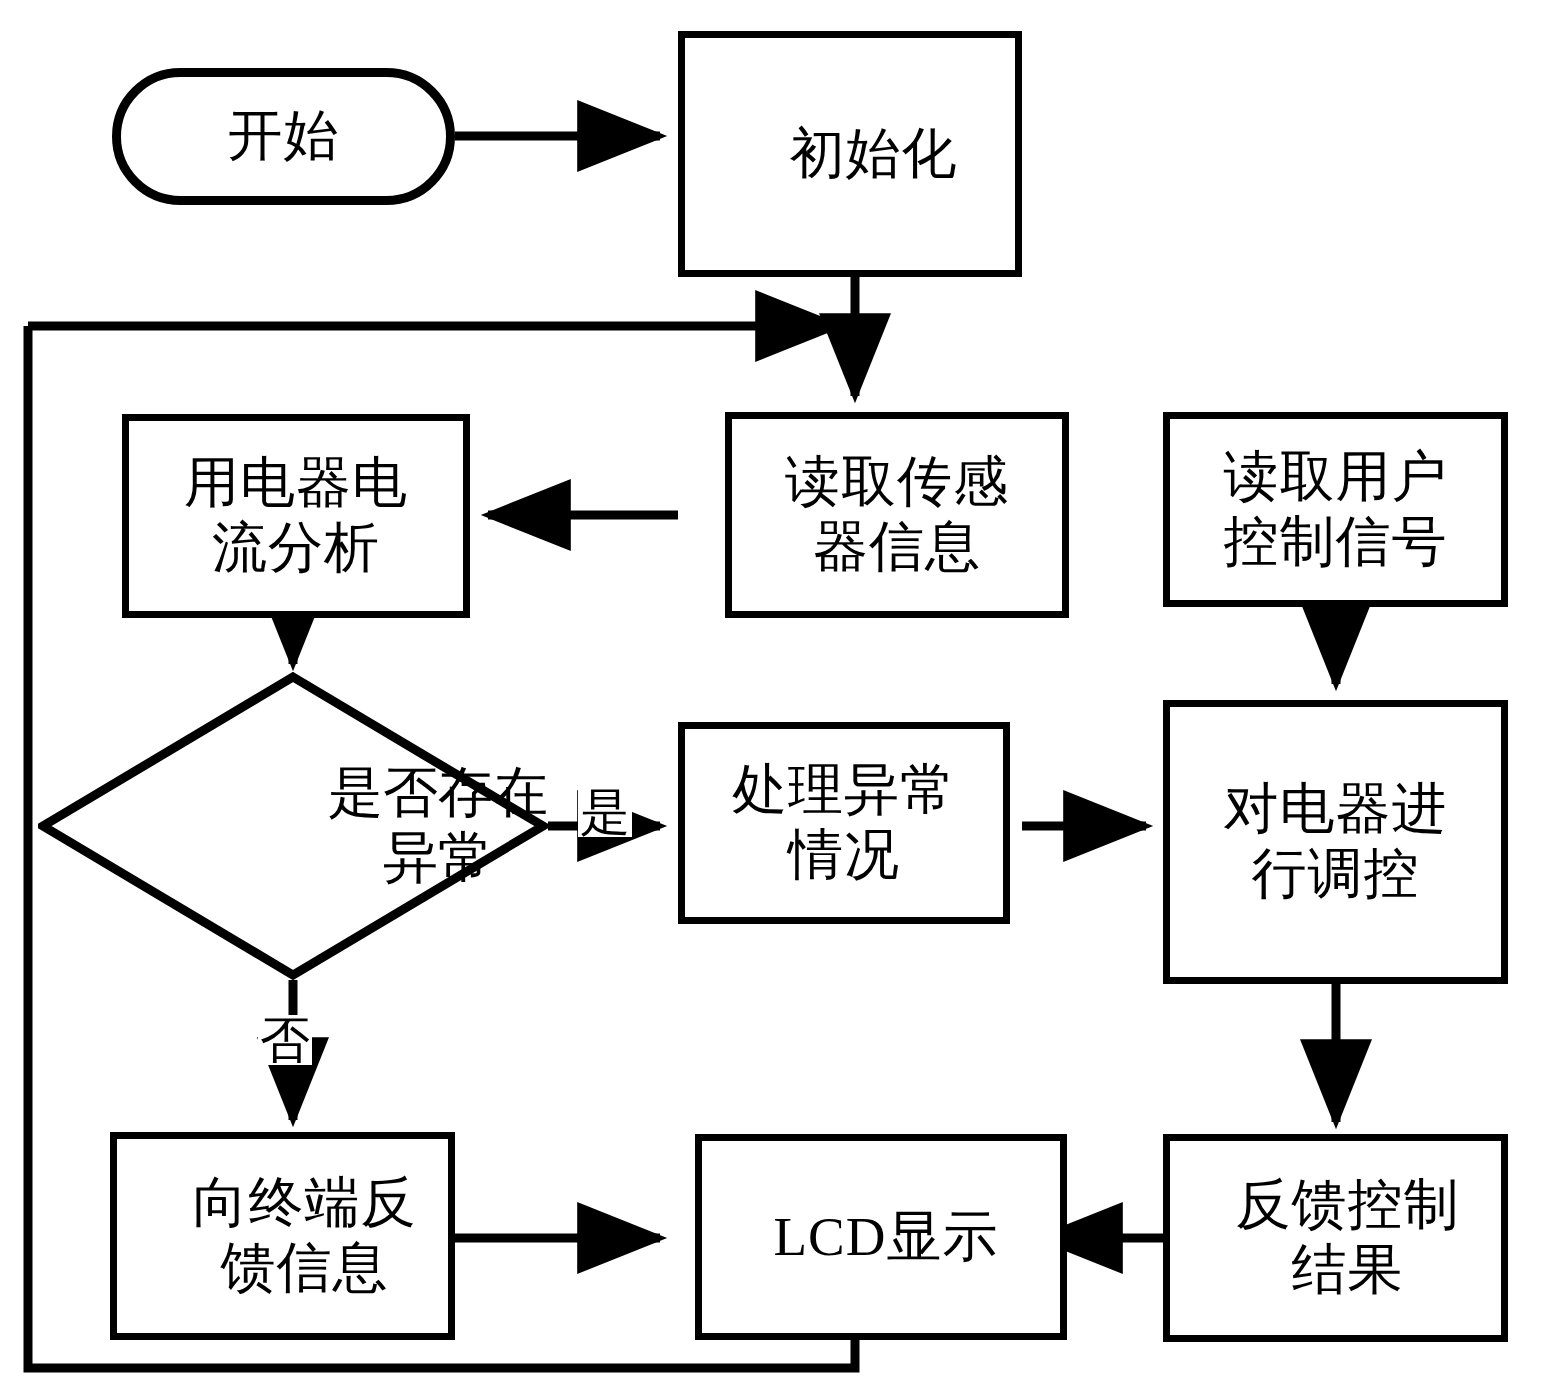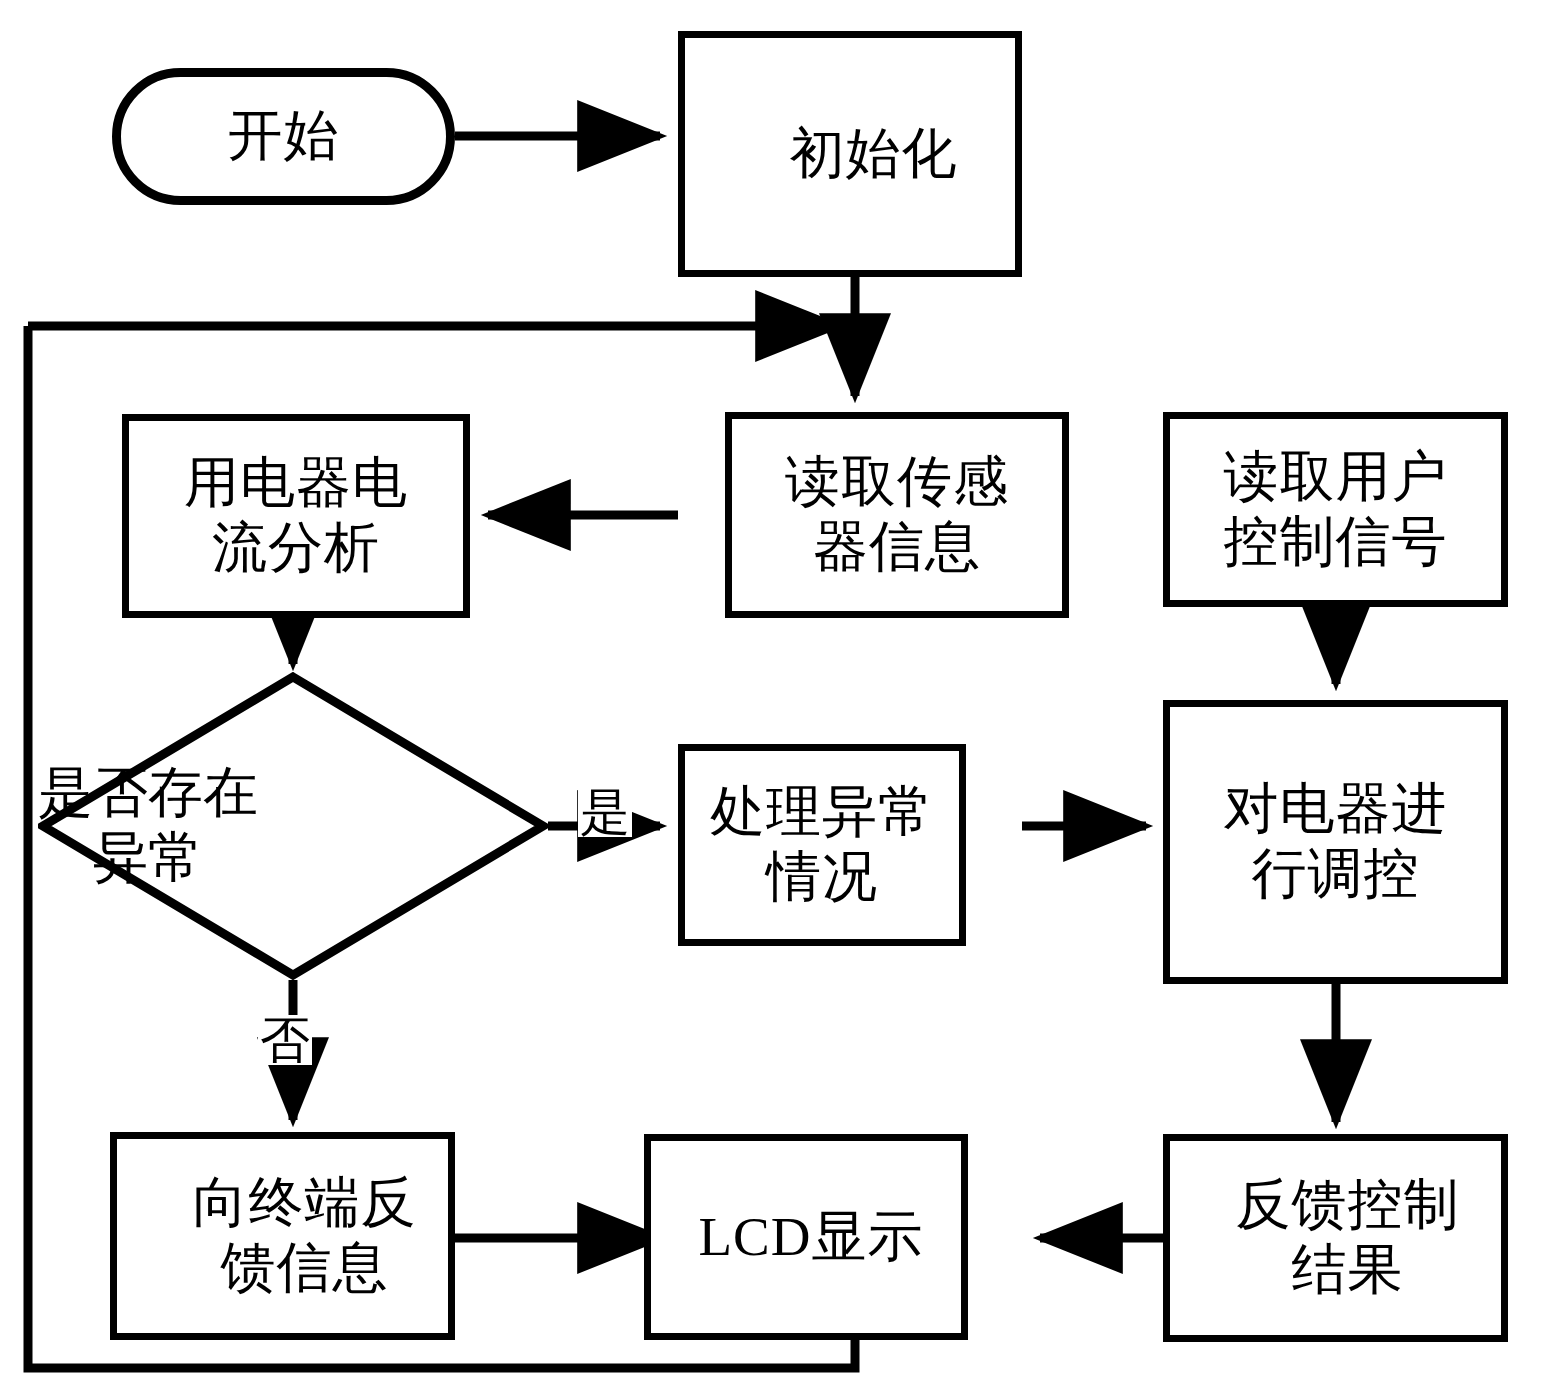--- a/index.html
+++ b/index.html
@@ -44,21 +44,21 @@
     border-radius: 999px;
     border-width: 9px;
   }
   .decision {
     position: absolute;
     z-index: 2;
     background: transparent;
     border: none;
     display: flex;
     align-items: center;
-    justify-content: flex-start;
+    justify-content: flex-end;
   }
   .decision .dtxt {
     position: relative;
     z-index: 3;
     font-size: 55px;
     line-height: 1.18;
     white-space: pre-line;
     text-align: center;
     color: #000000;
   }
@@ -165,36 +165,36 @@
   </div>
 
   <div class="decision" style="left:38px; top:672px; width:510px; height:308px;">
     <svg width="510" height="308" viewBox="0 0 510 308" xmlns="http://www.w3.org/2000/svg">
       <polygon points="255,5 505,154 255,303 5,154" fill="#ffffff" stroke="#000000" stroke-width="9"></polygon>
     </svg>
     <span class="dtxt">是否存在
 异常</span>
   </div>
 
-  <div class="node" style="left:678px; top:722px; width:288px; height:202px;margin-top:22px;">
+  <div class="node" style="left:678px; top:722px; width:332px; height:202px;">
     <span class="txt">处理异常
 情况</span>
   </div>
 
   <div class="node" style="left:1163px; top:700px; width:345px; height:284px;">
     <span class="txt">对电器进
 行调控</span>
   </div>
 
   <div class="node" style="left:110px; top:1132px; width:345px; height:208px;padding-left:44px;">
     <span class="txt">向终端反
 馈信息</span>
   </div>
 
-  <div class="node" style="left:644px; top:1134px; width:324px; height:206px;padding-left:10px;">
+  <div class="node" style="left:695px; top:1134px; width:372px; height:206px;padding-left:10px;">
     <span class="txt">LCD显示</span>
   </div>
 
   <div class="node" style="left:1163px; top:1134px; width:345px; height:208px;padding-left:24px;">
     <span class="txt">反馈控制
 结果</span>
   </div>
 
   <span class="edge-label" style="left:578px; top:787px;">是</span>
   <span class="edge-label" style="left:258px; top:1015px;">否</span>

